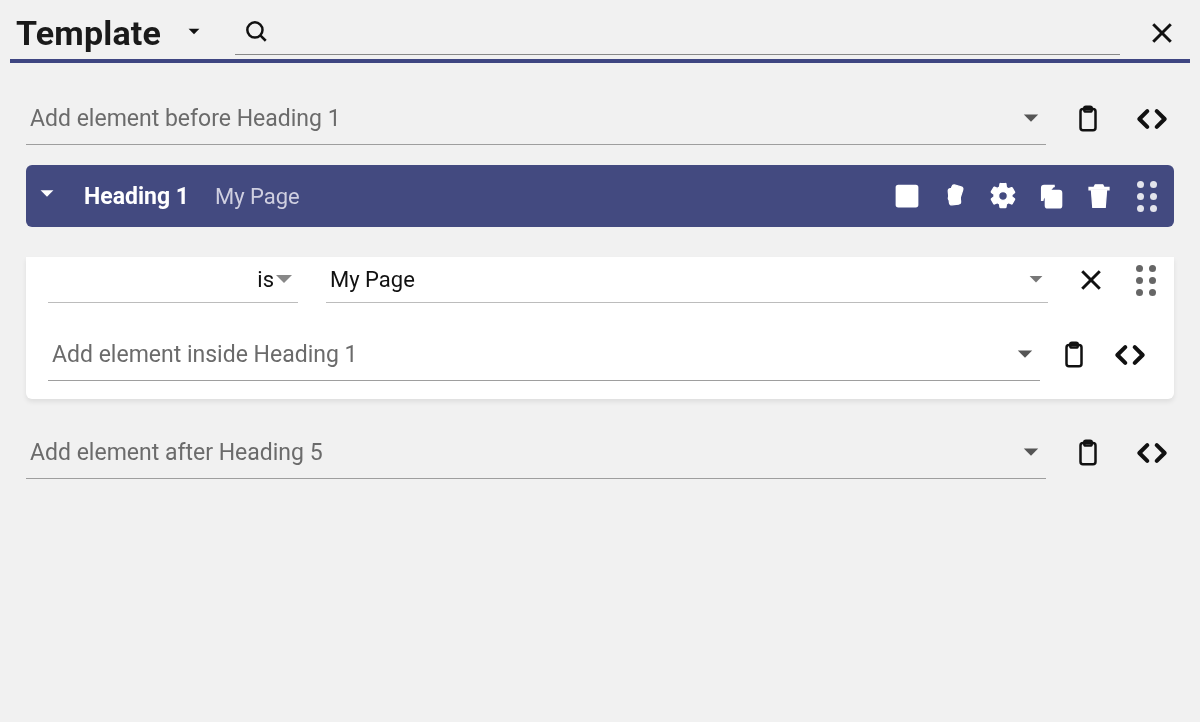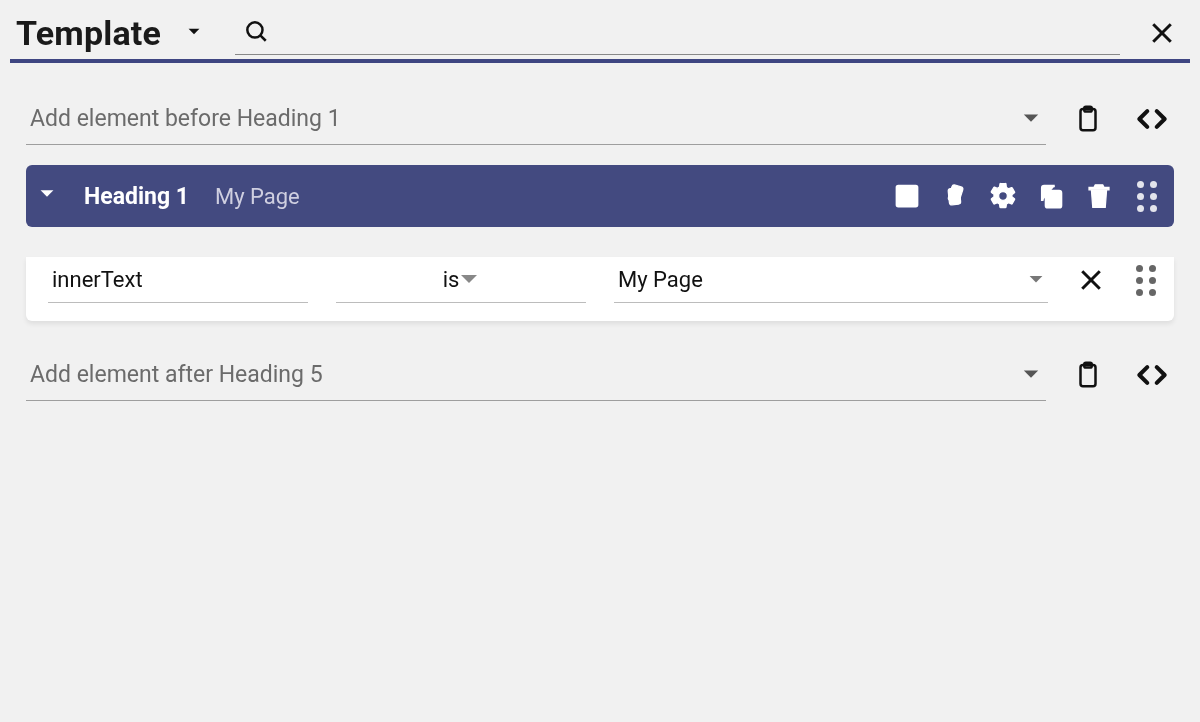--- a/index.html
+++ b/index.html
@@ -147,24 +147,21 @@
           <span></span>
           <span></span>
         </span>
     </span>
   </div>
 
   <div class="panel-card">
 
 
     <div class="props-row">
-      <div class="small-field prop-field">
-        <span class="field-inner-text">innerText</span>
-      </div>
-      <div class="small-field op-field" style="justify-content:center;">
+      <div class="small-field op-field" style="justify-content:flex-end;">
         <span class="field-inner-text">is</span>
         <svg style="width:20px;height:14px;fill:#888;" viewBox="0 0 20 14">
             <path d="M2 2l8 8 8-8z"></path>
           </svg>
       </div>
       <div class="small-field val-field" style="justify-content:space-between;">
         <span class="field-inner-text">My Page</span>
         <svg style="width:16px;height:12px;fill:#777;" viewBox="0 0 20 14">
             <path d="M2 2l8 8 8-8z"></path>
           </svg>
@@ -181,20 +178,40 @@
             <span></span>
             <span></span>
             <span></span>
             <span></span>
             <span></span>
           </span>
       </span>
     </div>
 
 
+    <div class="card-row inside-row">
+      <div class="fake-input" style="margin-right:0;">
+        <span class="fake-input-text">Add element inside Heading 1</span>
+        <svg class="chev-in" viewBox="0 0 20 14">
+            <path d="M2 2l8 8 8-8z"></path>
+          </svg>
+      </div>
+      <span class="action-btn">
+        <svg viewBox="0 0 24 24" fill="none" stroke="#111" stroke-width="2">
+          <rect x="6" y="4" width="12" height="17" rx="2"></rect>
+          <rect x="9" y="2.2" width="6" height="3.8" rx="1.3"></rect>
+        </svg>
+      </span>
+      <span class="action-btn code-brackets">
+        <svg viewBox="0 0 24 24" fill="none" stroke="#111" stroke-width="2.6" stroke-linecap="round" stroke-linejoin="round">
+          <polyline points="9 7 4 12 9 17"></polyline>
+          <polyline points="15 7 20 12 15 17"></polyline>
+        </svg>
+      </span>
+    </div>
 
   </div>
 
   <div class="input-row after-row">
     <div class="fake-input">
       <span class="fake-input-text">Add element after Heading 5</span>
       <svg class="chev-in" viewBox="0 0 20 14">
           <path d="M2 2l8 8 8-8z"></path>
         </svg>
     </div>

